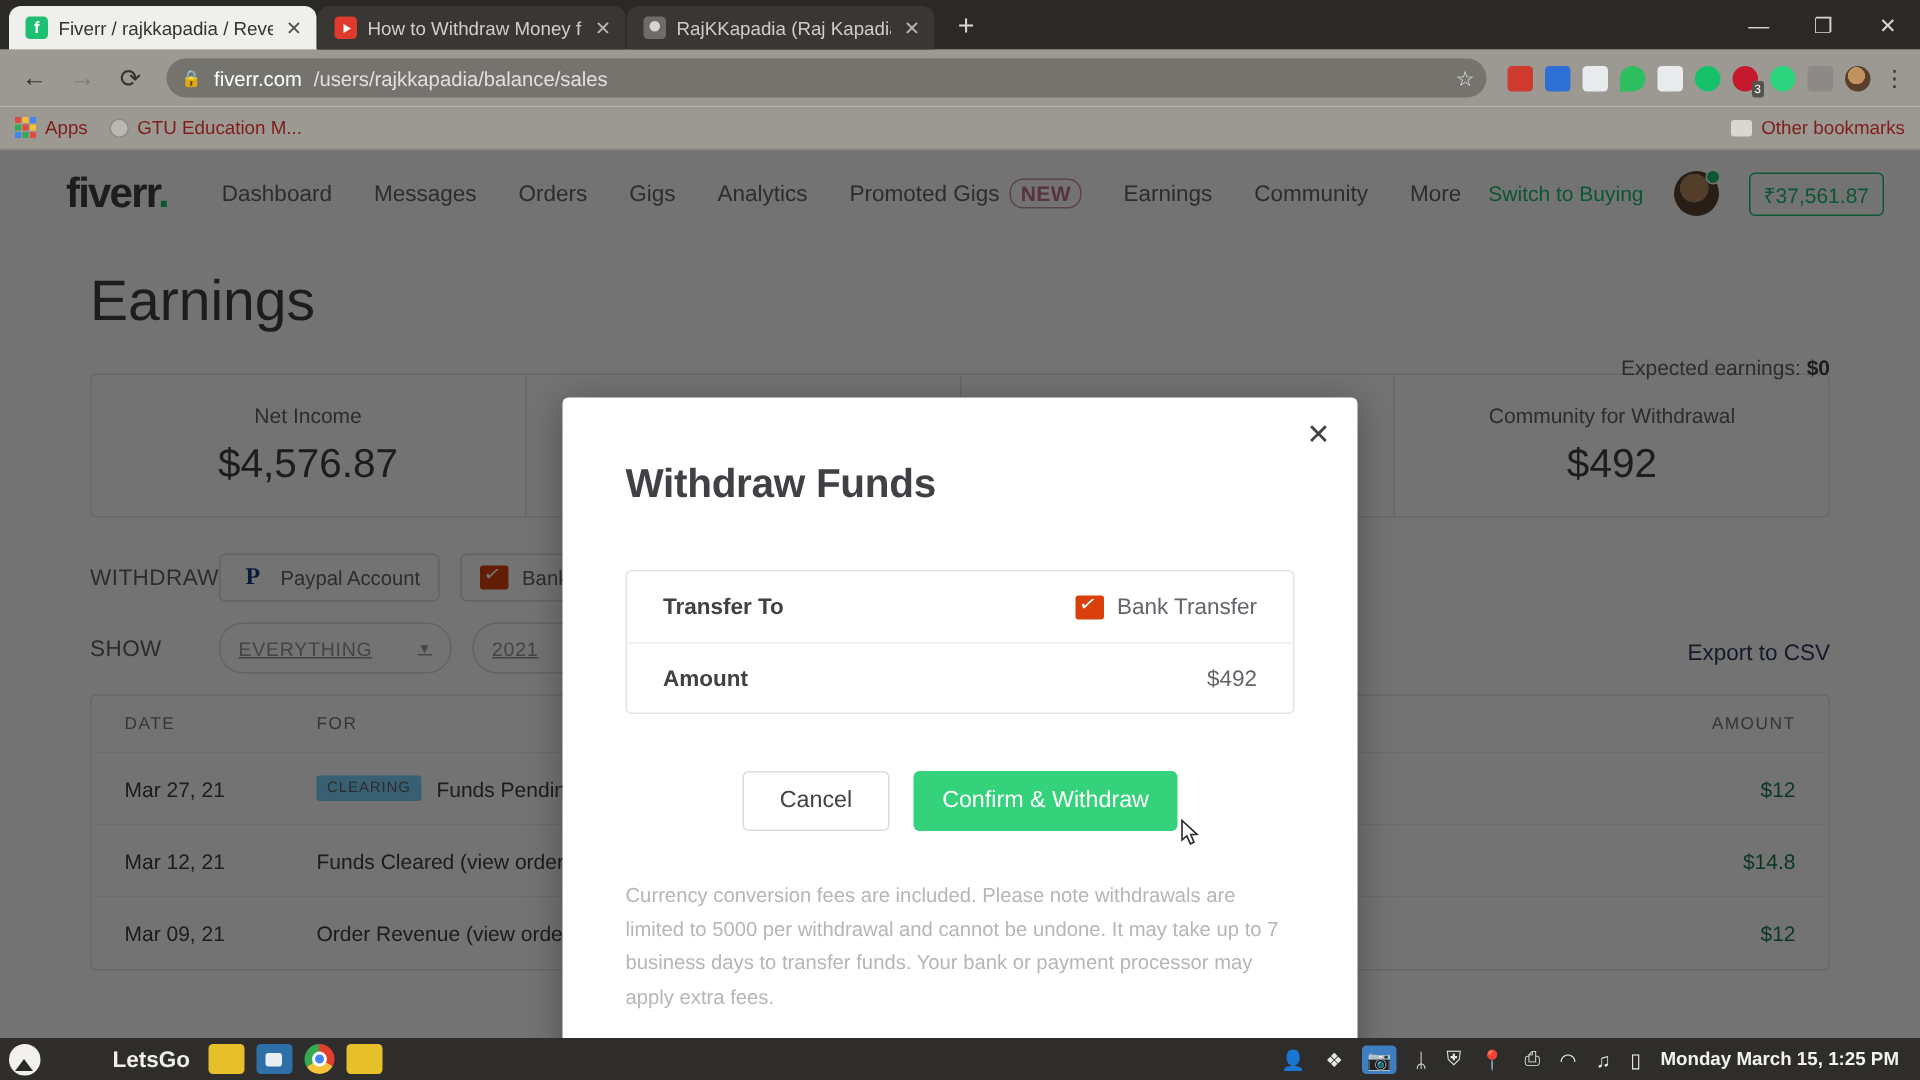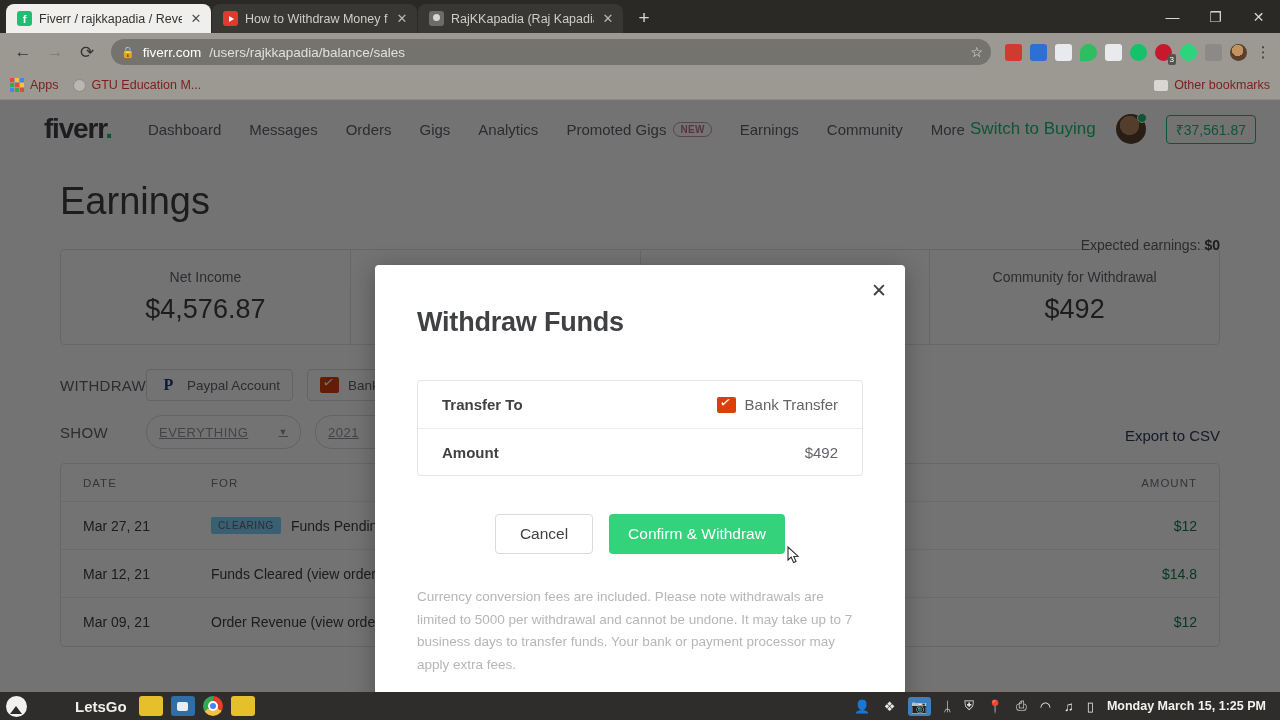--- a/index.html
+++ b/index.html
@@ -78,24 +78,24 @@
   .other-bm { position:absolute; right:10px; display:flex; align-items:center; gap:6px; }
 
   
   .page { position:relative; height: 592px; background:#ffffff; overflow:hidden; }
   .fiverr-nav { height: 58px; display:flex; align-items:center; padding: 0 20px; gap: 0; }
   .logo { font-size: 28px; font-weight: 700; letter-spacing:-1.2px; color:#404145; margin-right: 36px;
           margin-left: 24px; }
   .logo .dot { color:#1dbf73; }
   .navlinks { display:flex; align-items:center; gap: 28px; font-size: 15px; color:#62646a; }
   .navlinks .item { white-space: nowrap; display:flex; align-items:center; gap:7px; }
-  .badge-new { border:1px solid #c98faa; color:#c0748f; font-size:10px; font-weight:700;
+  .badge-new { border:1px solid #c98faa; color:#c0748f; font-size:14px; font-weight:700;
                border-radius:9px; padding:1px 6px; letter-spacing:.3px; }
   .nav-right { margin-left: auto; display:flex; align-items:center; gap:20px; padding-right: 4px;}
-  .switch-buy { color:#1dbf73; font-size:17px; white-space:nowrap; }
+  .switch-buy { color:#1dbf73; font-size:14px; white-space:nowrap; }
   .avatar { width:30px; height:30px; border-radius:50%;
             background: radial-gradient(circle at 45% 38%, #b98a5f 0 38%, #5c4330 39% 100%);
             position:relative; }
   .avatar::after { content:""; position:absolute; right:-1px; top:-1px; width:8px; height:8px;
                    border-radius:50%; background:#1dbf73; border:1px solid #fff; }
   .balance { border:1px solid #1dbf73; color:#1dbf73; border-radius:4px; font-size:14px;
              padding: 4px 9px; }
 
   .content { padding: 0 60px; position:relative; }
   .page-title { font-size: 38px; font-weight: 400; color: #404145; margin-top: 22px; }

